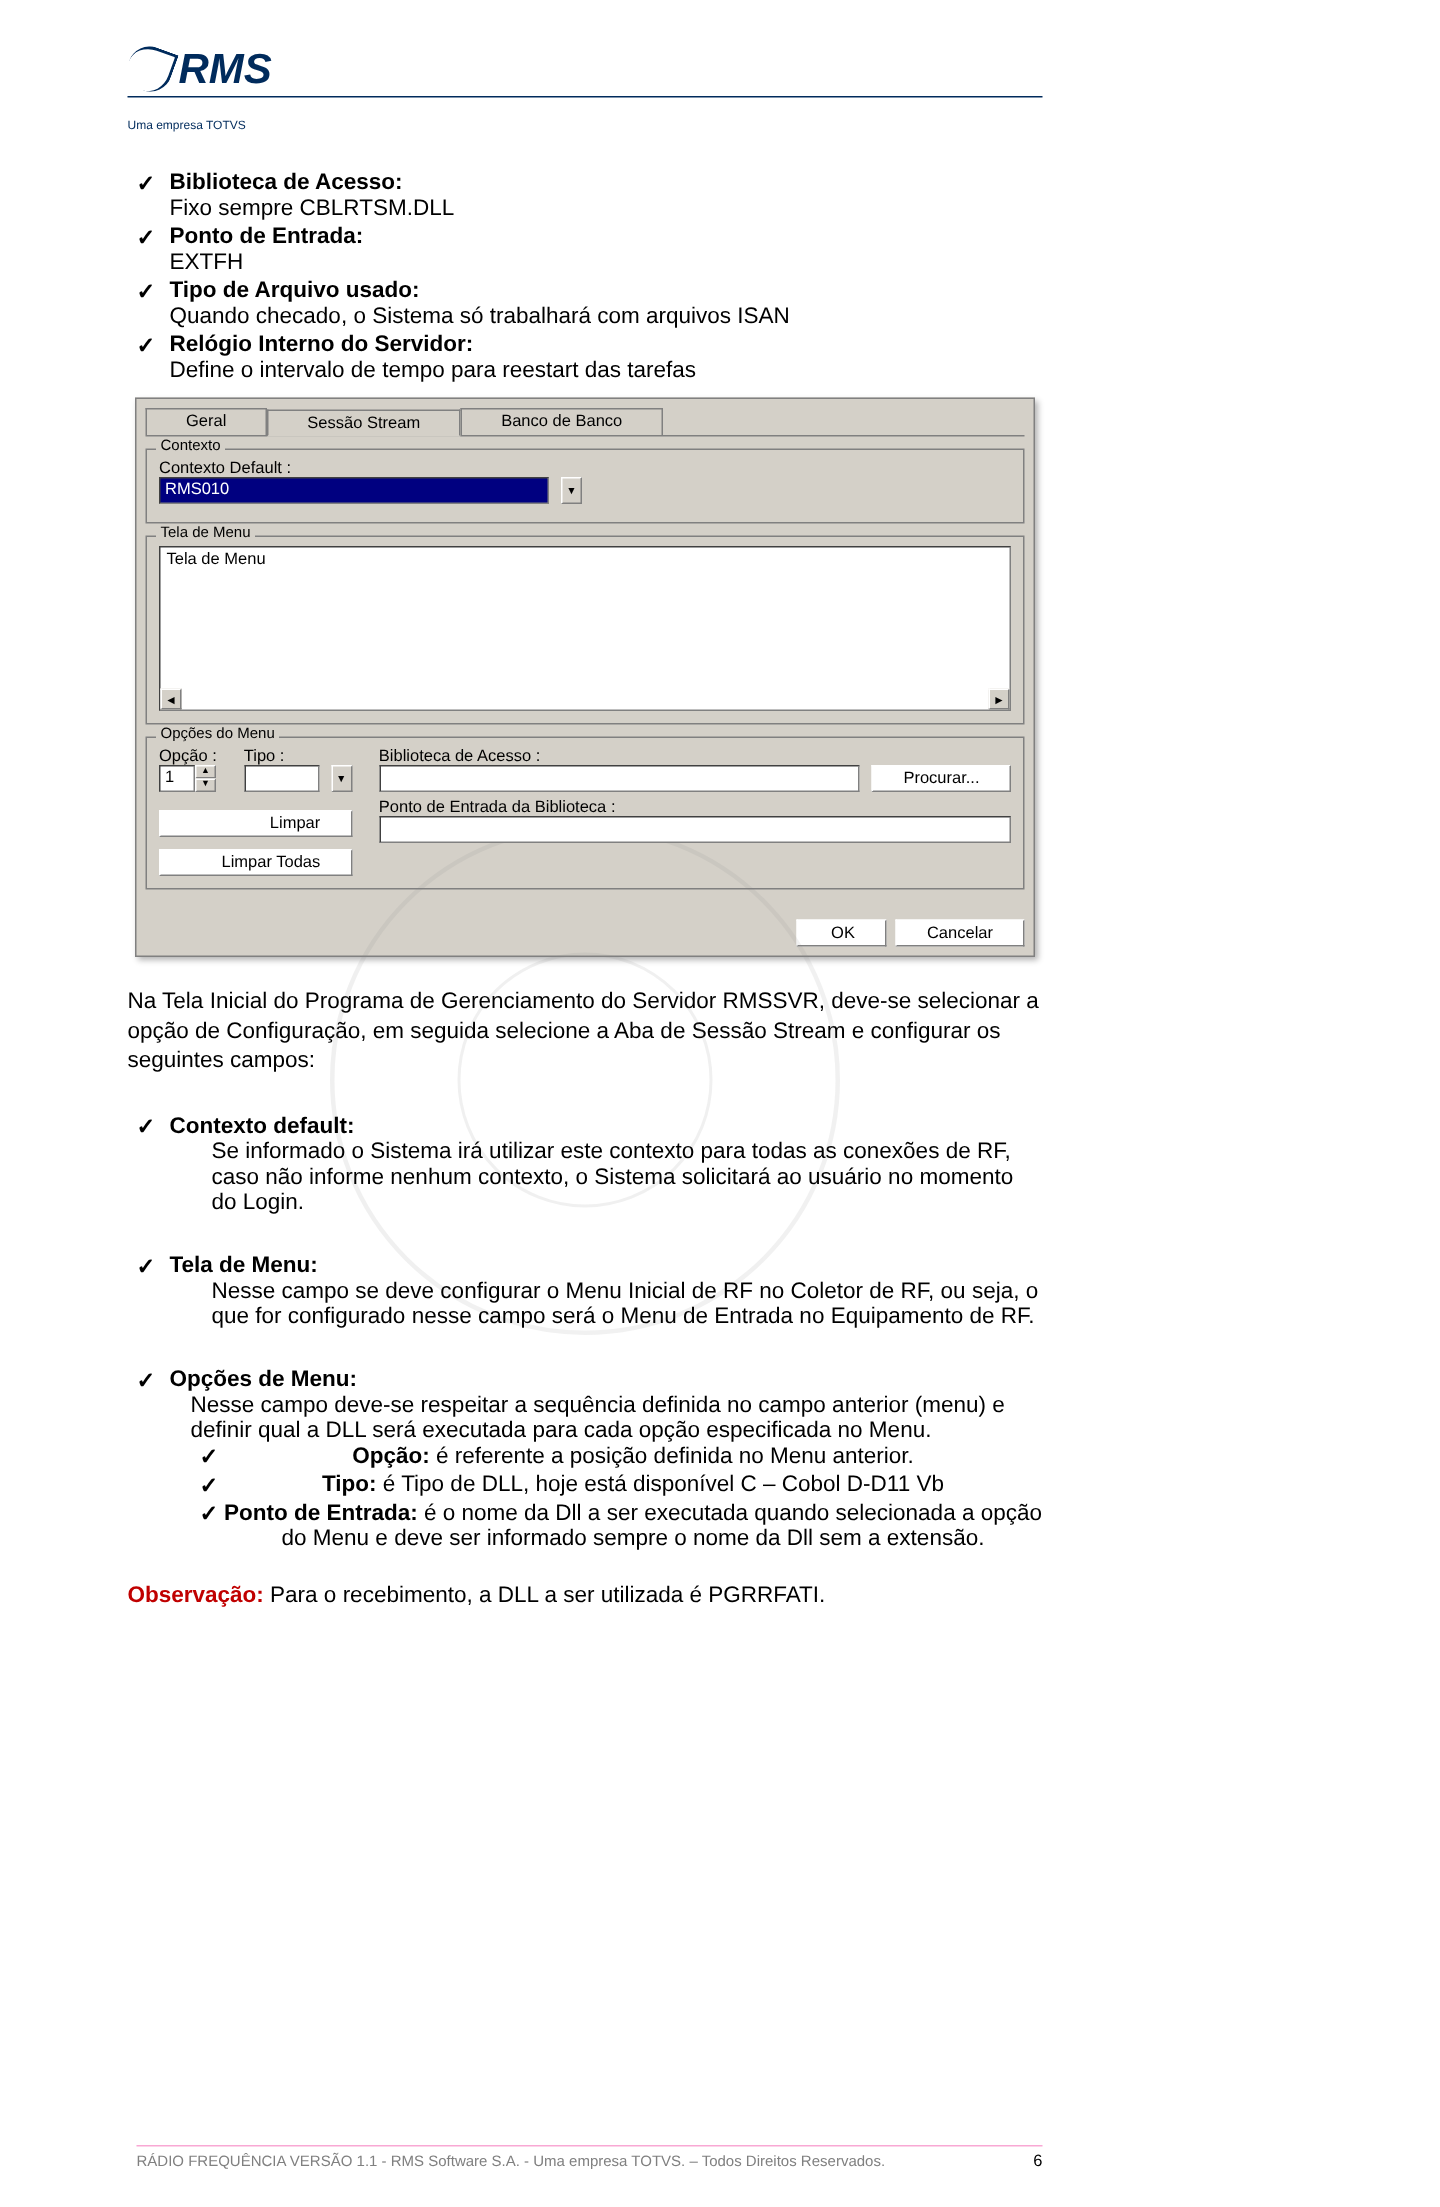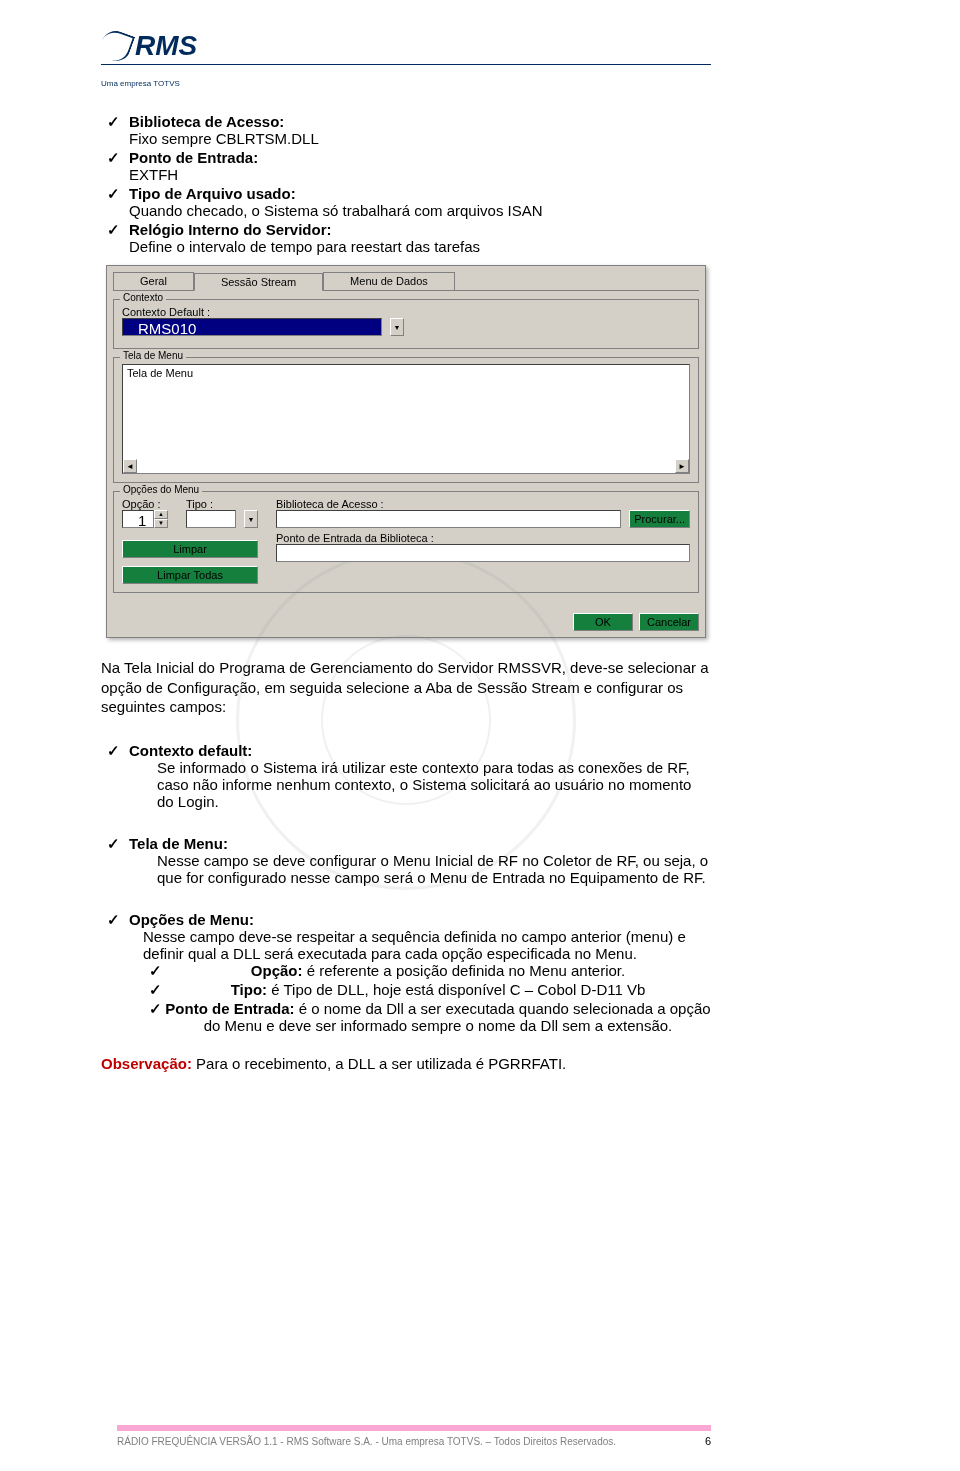--- a/index.html
+++ b/index.html
@@ -1,56 +1,56 @@
 <!DOCTYPE html>
 <html><head>
 <meta charset="utf-8">
 <style>
   * { box-sizing: border-box; }
   body { margin: 0; font-family: Arial, sans-serif; font-size: 15px; background: #fff; color: #000; width: 960px; }
-  .page { position: relative; width: 780px; min-height: 1471px; padding: 30px 85px 40px 85px; margin-left: 16px; }
+  .page { position: relative; width: 780px; min-height: 1471px; padding: 30px 85px 40px 85px; }
   .logo-area { margin-bottom: 20px; }
   .logo-rms { font-size: 28px; font-weight: bold; font-style: italic; color: #002b5c; display: flex; align-items: center; }
   .logo-swoosh { display: inline-block; width: 30px; height: 30px; border: 2px solid #002b5c; border-radius: 50% 0 50% 0; transform: rotate(20deg); margin-right: 4px; border-left: none; border-bottom: none; }
   .logo-sub { font-size: 8px; color: #002b5c; border-top: 1px solid #002b5c; padding-top: 14px; margin-top: 2px; }
   .checklist { list-style: none; padding: 0; margin: 25px 0 0 0; }
   .checklist > li { position: relative; padding-left: 28px; margin-bottom: 2px; }
   .check::before { content: "✓"; position: absolute; left: 6px; top: 0; color: #000; font-weight: bold; }
   .bold { font-weight: bold; }
   .sub-text { padding-left: 28px; margin-bottom: 2px; }
   .dialog { margin: 10px auto; width: 600px; border: 1px solid #808080; background: #d4d0c8; font-family: "MS Sans Serif", Tahoma, sans-serif; font-size: 11px; box-shadow: 2px 2px 4px rgba(0,0,0,0.3); }
   .dialog-title { background: linear-gradient(to right, #0a2463, #a3b1d1); color: #fff; padding: 3px 6px; font-weight: bold; font-size: 11px; display: flex; justify-content: space-between; align-items: center; }
   .dialog-close { width: 14px; height: 12px; background: #d4d0c8; border: 1px solid #fff; border-right-color: #404040; border-bottom-color: #404040; display: flex; align-items: center; justify-content: center; color: #000; font-size: 9px; font-weight: bold; cursor: pointer; }
   .dialog-body { padding: 6px; }
   .tabs { display: flex; border-bottom: 1px solid #808080; margin-bottom: 8px; }
   .tab { padding: 2px 26px; border: 1px solid #808080; border-bottom: none; background: #d4d0c8; margin-right: 0; font-size: 11px; cursor: pointer; }
   .tab.active { background: #d4d0c8; position: relative; top: 1px; border-bottom: 1px solid #d4d0c8; }
   .fieldset { border: 1px solid #808080; padding: 6px 8px 8px 8px; margin-bottom: 8px; position: relative; }
   .fieldset .legend { position: absolute; top: -8px; left: 6px; background: #d4d0c8; padding: 0 3px; font-size: 10px; }
   .field-row { display: flex; align-items: center; margin-bottom: 4px; gap: 8px; }
   .label { font-size: 11px; }
-  .input { background: #fff; border: 1px solid #808080; border-top-color: #404040; border-left-color: #404040; height: 18px; padding: 1px 15px; font-size: 15px; }
+  .input { background: #fff; border: 1px solid #808080; border-top-color: #404040; border-left-color: #404040; height: 18px; padding: 1px 3px; font-size: 11px; }
   .input.sel { background: #000080; color: #fff; }
   .dropdown-btn { width: 14px; height: 18px; background: #d4d0c8; border: 1px solid #808080; border-top-color: #fff; border-left-color: #fff; display: flex; align-items: center; justify-content: center; font-size: 7px; cursor: pointer; }
   .textarea { background: #fff; border: 1px solid #808080; border-top-color: #404040; border-left-color: #404040; height: 110px; padding: 2px 4px; font-size: 11px; width: 100%; position: relative; }
   .scroll-arrow { position: absolute; width: 14px; height: 14px; background: #d4d0c8; border: 1px solid #808080; border-top-color: #fff; border-left-color: #fff; display: flex; align-items: center; justify-content: center; font-size: 8px; cursor: pointer; }
-  .btn { background: #15803d; border: 1px solid #808080; border-top-color: #fff; border-left-color: #fff; padding: 2px 4px; font-size: 11px; cursor: pointer; min-width: 60px; text-align: center; }
+  .btn { background: #ffffff; border: 1px solid #808080; border-top-color: #fff; border-left-color: #fff; padding: 2px 20px; font-size: 11px; cursor: pointer; min-width: 60px; text-align: right; }
   .dialog-footer { display: flex; justify-content: flex-end; gap: 6px; padding: 6px; }
   .spinner { display: inline-flex; align-items: center; }
   .spinner .input { width: 24px; }
   .spinner-btns { display: flex; flex-direction: column; }
   .spinner-btn { width: 14px; height: 9px; background: #d4d0c8; border: 1px solid #808080; border-top-color: #fff; border-left-color: #fff; font-size: 6px; line-height: 6px; text-align: center; cursor: pointer; }
   .para { margin-top: 20px; line-height: 1.3; }
   .nested { list-style: none; padding-left: 28px; margin: 0; }
   .nested li { position: relative; padding-left: 22px; margin-bottom: 2px; }
   .red-bold { color: #c00000; font-weight: bold; }
   .watermark { position: absolute; left: 50%; top: 720px; transform: translate(-50%, -50%); pointer-events: none; opacity: 0.12; }
   .watermark .circ { width: 340px; height: 340px; border: 3px solid #888; border-radius: 50%; display: flex; align-items: center; justify-content: center; }
   .watermark .circ2 { width: 170px; height: 170px; border: 2px solid #888; border-radius: 50%; }
-  .footer { position: absolute; bottom: 20px; left: 16px; right: 0; padding: 0 85px; display: flex; justify-content: space-between; align-items: center; border-top: 6px solid #f9a8d4; margin: 0 85px; padding: 4px 0; }
+  .footer { position: absolute; bottom: 20px; left: 6px; right: 0; padding: 0 85px; display: flex; justify-content: space-between; align-items: center; border-top: 1px solid #f9a8d4; margin: 0 85px; padding: 4px 0; }
   .footer-text { font-size: 10px; color: #808080; }
   .page-num { font-size: 11px; color: #000; }
   .opcoes-grid { display: grid; grid-template-columns: auto auto auto 1fr; gap: 4px 18px; align-items: center; }
 </style>
 </head>
 <body>
 
 <div class="page">
 
   <div class="watermark">
@@ -84,21 +84,21 @@
       <span class="bold">Relógio Interno do Servidor:</span>
       <div>Define o intervalo de tempo para reestart das tarefas</div>
     </li>
   </ul>
 
   <div class="dialog">
     <div class="dialog-body">
       <div class="tabs">
         <div class="tab">Geral</div>
         <div class="tab active">Sessão Stream</div>
-        <div class="tab">Menu de Dados</div>
+        <div class="tab">Banco de Banco</div>
       </div>
 
       <div class="fieldset">
         <span class="legend">Contexto</span>
         <div class="label">Contexto Default :</div>
         <div class="field-row">
           <div class="input sel" style="width:260px;">RMS010</div>
           <div class="dropdown-btn">▼</div>
         </div>
       </div>

